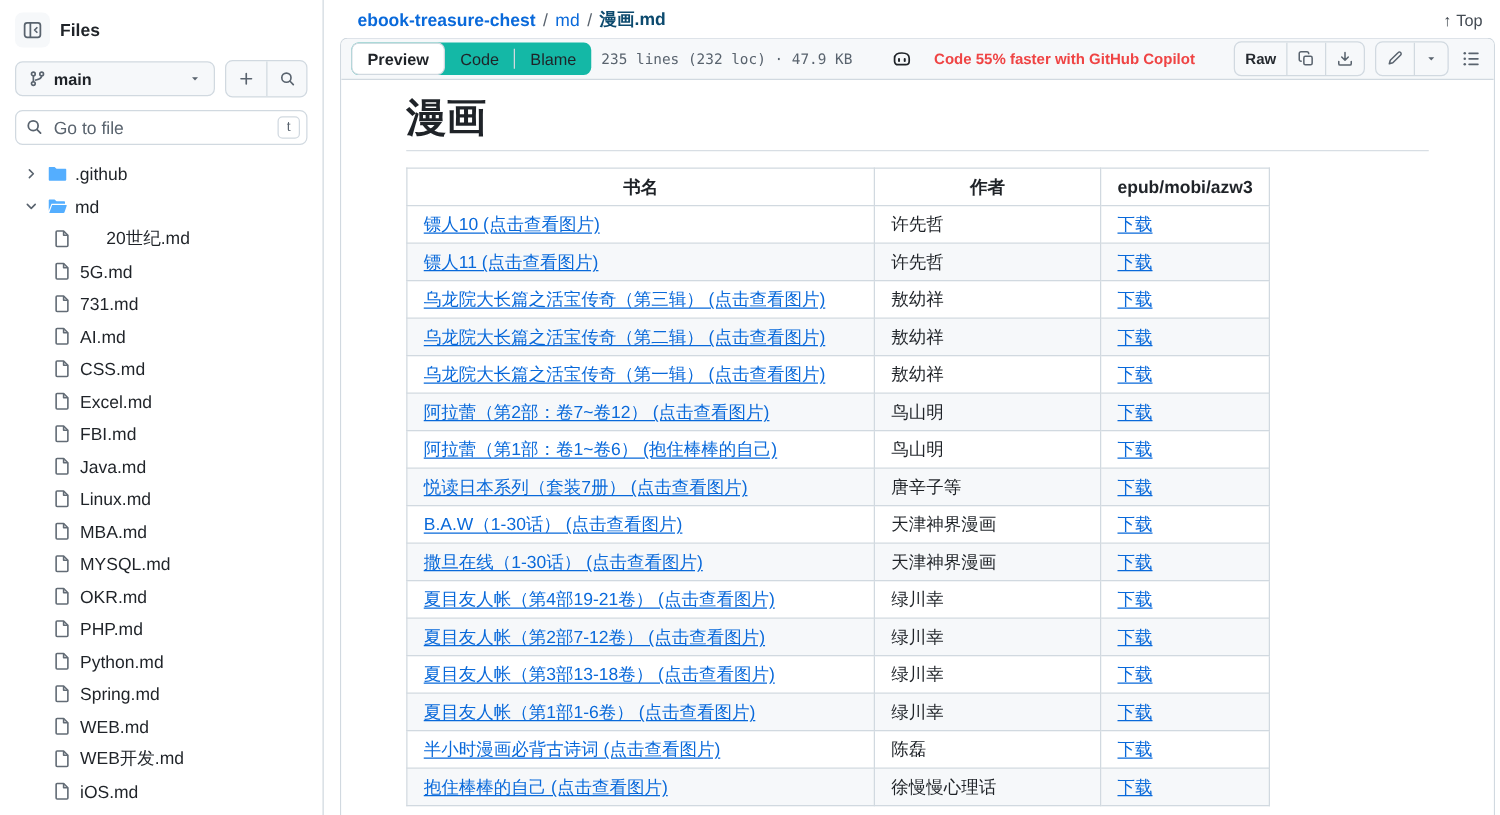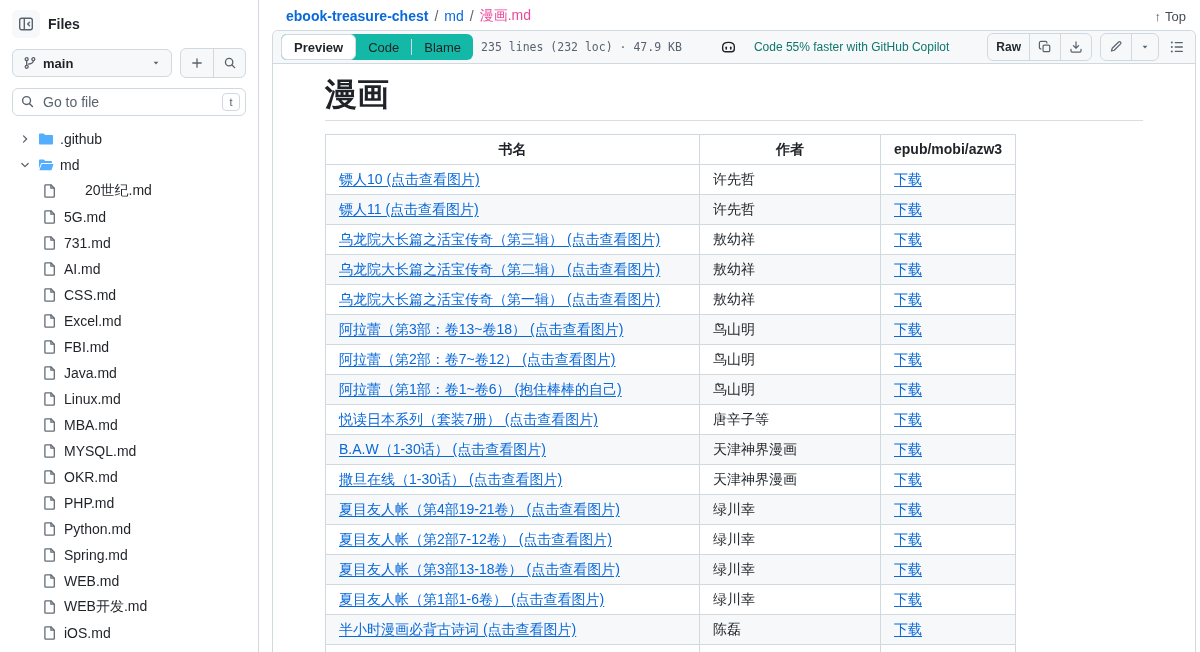--- a/index.html
+++ b/index.html
@@ -56,21 +56,21 @@
   .tree-row .chev { width: 14px; display: flex; justify-content: center; color: #59636e; }
   .tree-row .fico { display: flex; }
 
   
   .main { flex: 1; display: flex; flex-direction: column; padding: 0 4px 0 13px; overflow: hidden; }
   .topbar { height: 30px; display: flex; align-items: center; padding: 2px 10px 0 14px; }
   .crumbs { display: flex; align-items: center; gap: 6px; font-size: 14px; }
   .crumbs a { color: #0969da; text-decoration: none; cursor: pointer; }
   .crumb-repo { font-weight: 600; }
   .crumb-sep { color: #59636e; }
-  .crumb-file { font-weight: 400; color: #ec4899; }
+  .crumb-file { font-weight: 700; color: #0c4a6e; }
   .top-link {
     margin-left: auto; color: #454c54; font-size: 13px; text-decoration: none; cursor: pointer;
     display: flex; align-items: center; gap: 4px;
   }
 
   .filebox {
     flex: 1; border: 1px solid #d1d9e0; border-bottom: 0;
     border-radius: 6px 6px 0 0; overflow: hidden; display: flex; flex-direction: column;
   }
   .filehead {
@@ -80,21 +80,21 @@
   .seg { display: flex; align-items: center; background: #14b8a6; border-radius: 6px; height: 26px; }
   .seg .tab {
     height: 26px; padding: 0 12px; border: 0; background: transparent; border-radius: 6px;
     font-size: 13px; color: #1f2328; cursor: pointer; font-family: "Liberation Sans", sans-serif;
   }
   .seg .tab.active { background: #fff; border: 1px solid #d1d9e0; font-weight: 600; }
   .seg .tdiv { width: 1px; height: 16px; background: #d1d9e0; }
   .file-meta { font-family: "DejaVu Sans Mono", monospace; font-size: 11.5px; color: #59636e; white-space: nowrap; }
   .copilot-btn {
     margin: 0 auto; display: flex; align-items: center; gap: 17px; border: 0; background: transparent;
-    font-size: 12px; font-weight: 400; color: #0f766e; cursor: pointer; white-space: nowrap;
+    font-size: 12px; font-weight: 700; color: #ef4444; cursor: pointer; white-space: nowrap;
     font-family: "Liberation Sans", sans-serif;
   }
   .head-right { display: flex; align-items: center; gap: 8px; }
   .seg-btns { display: flex; border: 1px solid #d1d9e0; border-radius: 6px; overflow: hidden; background: #f6f8fa; }
   .seg-btns > * {
     height: 26px; border: 0; background: transparent; display: flex; align-items: center; justify-content: center;
     padding: 0 8px; color: #59636e; cursor: pointer; font-family: "Liberation Sans", sans-serif; text-align: center;
   }
   .seg-btns > * + * { border-left: 1px solid #d1d9e0; }
   .raw-label { font-size: 12px; font-weight: 600; color: #24292f; }
@@ -524,25 +524,20 @@
     <td><a class="lnk" href="#">乌龙院大长篇之活宝传奇（第二辑） (点击查看图片)</a></td>
     <td>敖幼祥</td>
     <td><a class="lnk" href="#">下载</a></td>
   </tr>
                 <tr>
     <td><a class="lnk" href="#">乌龙院大长篇之活宝传奇（第一辑） (点击查看图片)</a></td>
     <td>敖幼祥</td>
     <td><a class="lnk" href="#">下载</a></td>
   </tr>
                 <tr>
-    <td><a class="lnk" href="#">阿拉蕾（第3部：卷13~卷18） (点击查看图片)</a></td>
-    <td>鸟山明</td>
-    <td><a class="lnk" href="#">下载</a></td>
-  </tr>
-                <tr>
     <td><a class="lnk" href="#">阿拉蕾（第2部：卷7~卷12） (点击查看图片)</a></td>
     <td>鸟山明</td>
     <td><a class="lnk" href="#">下载</a></td>
   </tr>
                 <tr>
     <td><a class="lnk" href="#">阿拉蕾（第1部：卷1~卷6） (抱住棒棒的自己)</a></td>
     <td>鸟山明</td>
     <td><a class="lnk" href="#">下载</a></td>
   </tr>
                 <tr>

